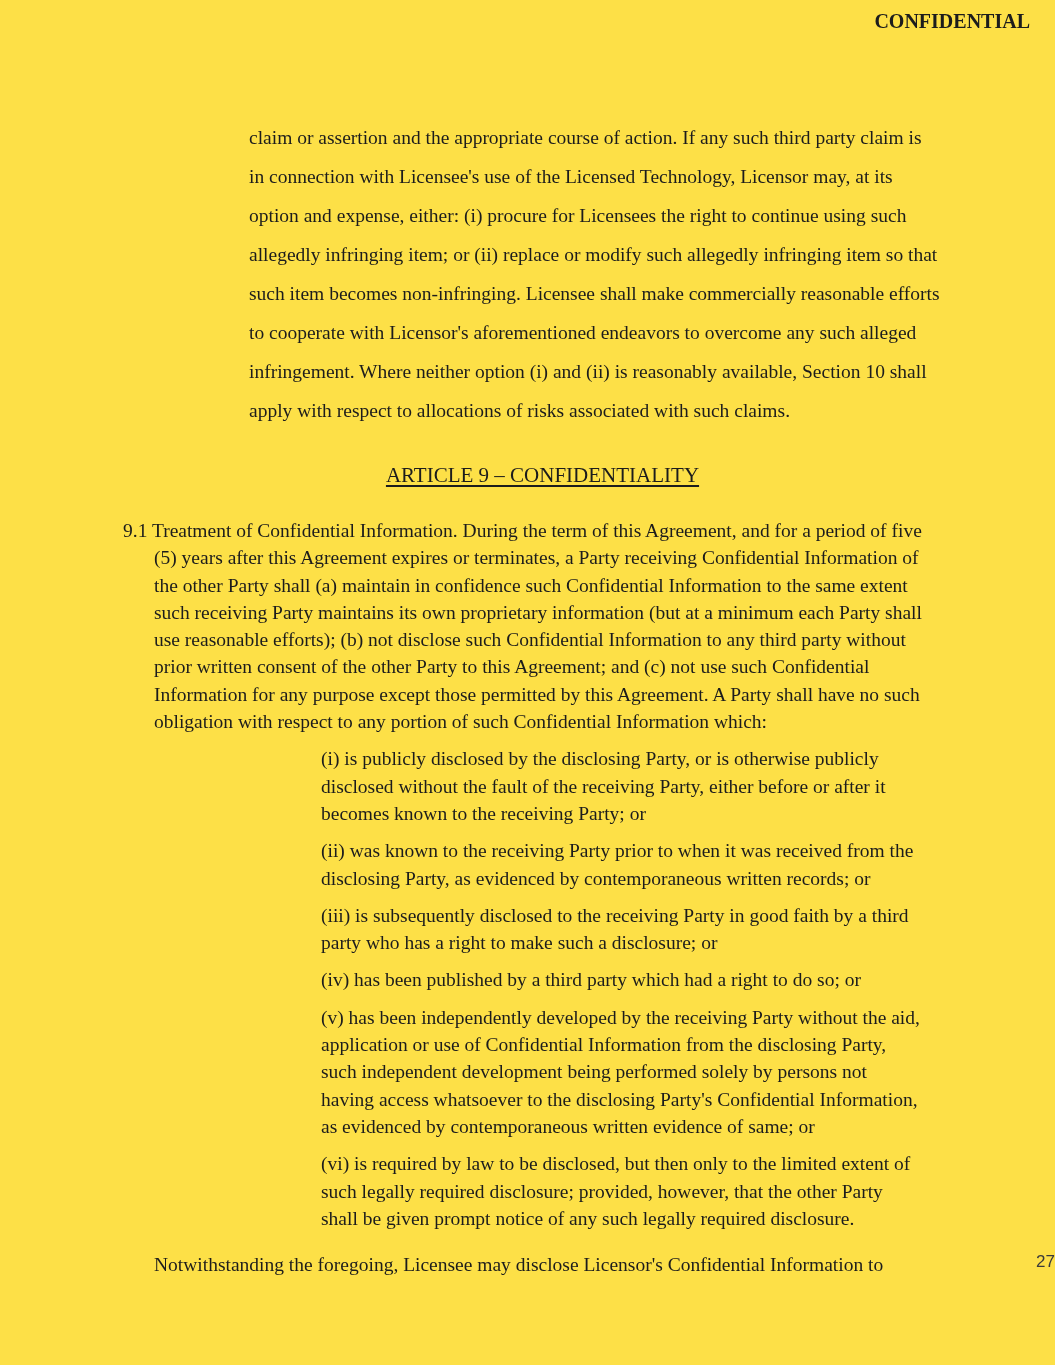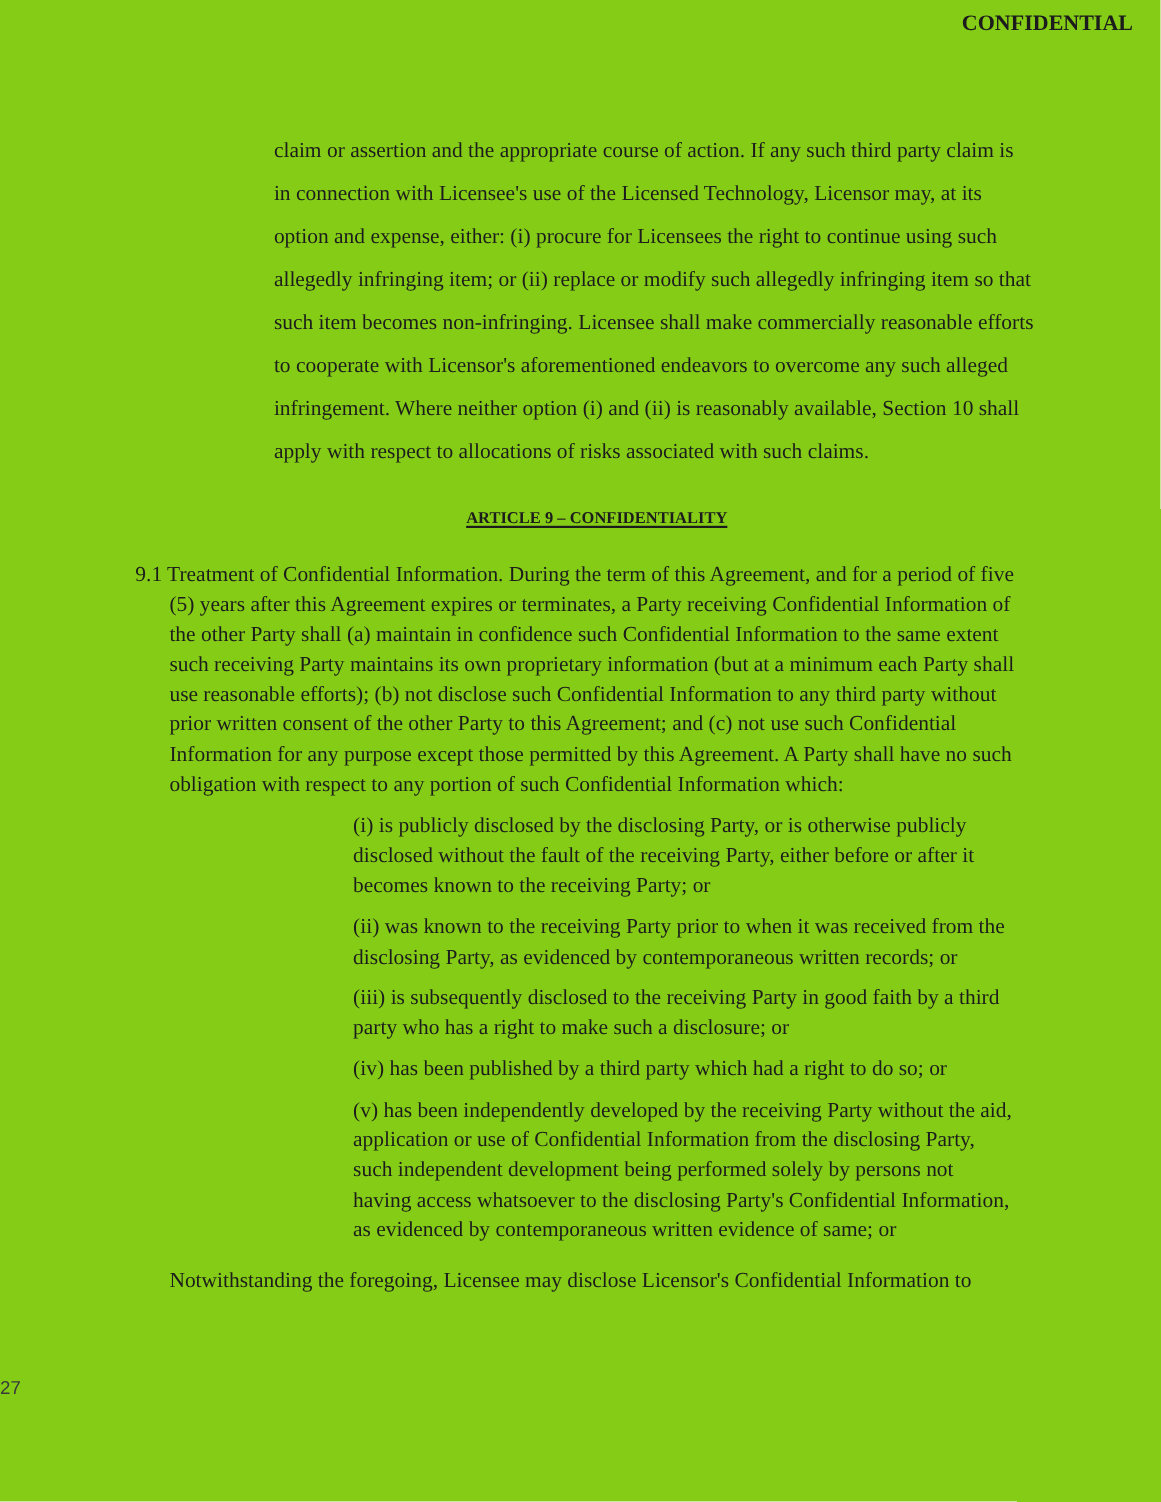--- a/index.html
+++ b/index.html
@@ -1,20 +1,20 @@
 <!DOCTYPE html>
 <html><head>
 <meta charset="utf-8">
 <style>
   html, body { margin: 0; padding: 0; background: #ffffff; }
   .page {
     position: relative;
     width: 1055px;
     height: 1365px;
-    background: #84cc16;
+    background: #fde047;
     font-family: "Liberation Serif", serif;
     color: #1c1c1c;
     overflow: hidden;
   }
   .header-label {
     position: absolute;
     top: 10px;
     right: 25px;
     font-weight: bold;
     font-size: 20px;
@@ -24,22 +24,22 @@
     padding-top: 118px;
     margin-left: 249px;
     width: 692px;
     font-size: 19.5px;
     line-height: 39px;
     text-align: left;
   }
   .article-heading {
     margin: 33px 124px 0 154px;
     text-align: center;
-    font-size: 15px;
-    font-weight: bold;
+    font-size: 21px;
+    font-weight: normal;
   }
   .article-heading .underlined {
     text-decoration: underline;
     text-decoration-thickness: 2px;
     text-underline-offset: 3px;
   }
   .section-para {
     margin: 29px 0 0 123px;
     padding-left: 31px;
     text-indent: -31px;
@@ -59,21 +59,21 @@
     margin: 19px 0 0 154px;
     width: 778px;
     font-size: 19.5px;
     line-height: 27.3px;
   }
   .page-number {
     position: absolute;
     top: 1252px;
     left: 0;
     width: 100%;
-    text-align: left;
+    text-align: right;
     font-family: "Liberation Sans", sans-serif;
     font-size: 17px;
     color: #3a3a3a;
   }
 </style>
 </head>
 <body>
 
 <div class="page">
 
@@ -90,19 +90,20 @@
     <span class="sec-title">Treatment of Confidential Information.</span>
     <span class="sec-body">During the term of this Agreement, and for a period of five (5) years after this Agreement expires or terminates, a Party receiving Confidential Information of the other Party shall (a) maintain in confidence such Confidential Information to the same extent such receiving Party maintains its own proprietary information (but at a minimum each Party shall use reasonable efforts); (b) not disclose such Confidential Information to any third party without prior written consent of the other Party to this Agreement; and (c) not use such Confidential Information for any purpose except those permitted by this Agreement. A Party shall have no such obligation with respect to any portion of such Confidential Information which:</span>
   </p>
 
   <div class="exceptions">
     <p class="exception-item">(i) is publicly disclosed by the disclosing Party, or is otherwise publicly disclosed without the fault of the receiving Party, either before or after it becomes known to the receiving Party; or</p>
     <p class="exception-item">(ii) was known to the receiving Party prior to when it was received from the disclosing Party, as evidenced by contemporaneous written records; or</p>
     <p class="exception-item">(iii) is subsequently disclosed to the receiving Party in good faith by a third party who has a right to make such a disclosure; or</p>
     <p class="exception-item">(iv) has been published by a third party which had a right to do so; or</p>
     <p class="exception-item">(v) has been independently developed by the receiving Party without the aid, application or use of Confidential Information from the disclosing Party, such independent development being performed solely by persons not having access whatsoever to the disclosing Party's Confidential Information, as evidenced by contemporaneous written evidence of same; or</p>
+    <p class="exception-item">(vi) is required by law to be disclosed, but then only to the limited extent of such legally required disclosure; provided, however, that the other Party shall be given prompt notice of any such legally required disclosure.</p>
   </div>
 
   <p class="closing-para">Notwithstanding the foregoing, Licensee may disclose Licensor's Confidential Information to</p>
 
   <div class="page-number">27</div>
 
 </div>
 
 </body></html>

